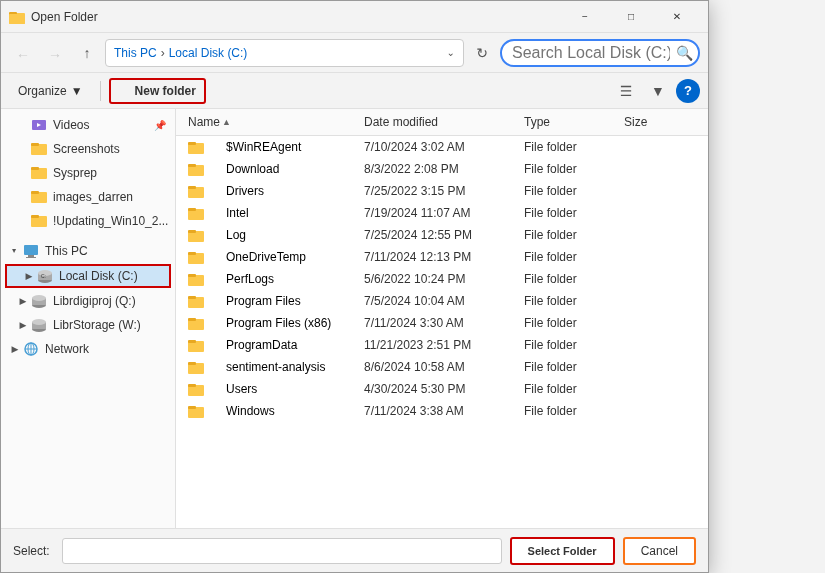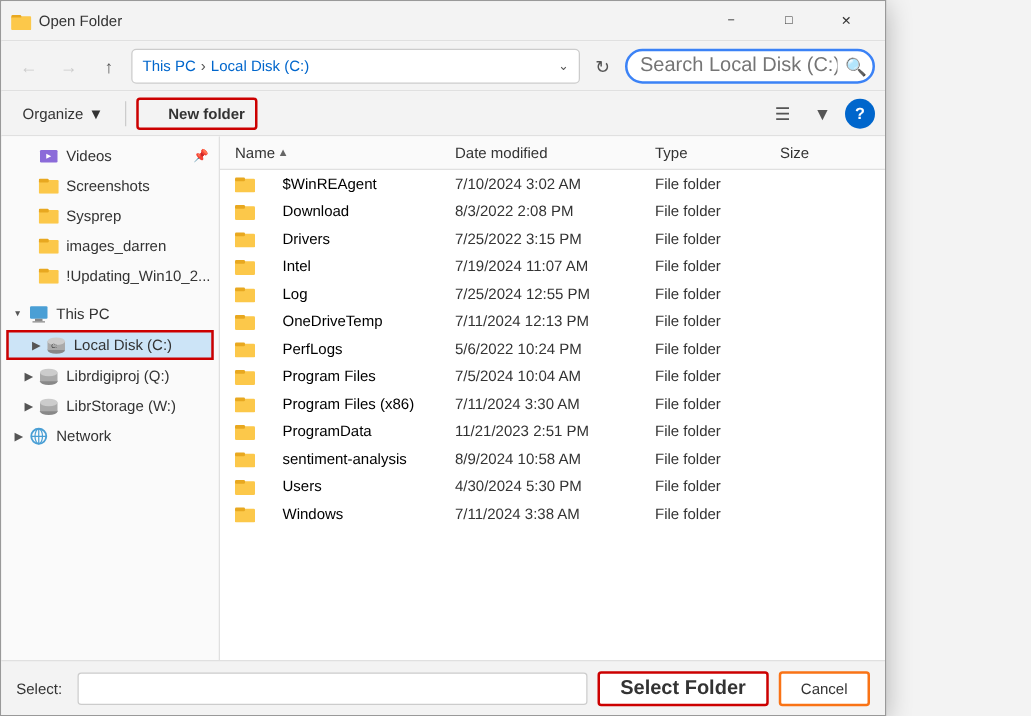--- a/index.html
+++ b/index.html
@@ -237,21 +237,21 @@
       font-size: 12px;
       background: white;
     }
     .btn-select {
       height: 28px;
       padding: 0 16px;
       background: white;
       border: 2px solid #cc0000;
       border-radius: 3px;
       cursor: pointer;
-      font-size: 16px;
+      font-size: 11px;
       font-weight: 600;
       color: #333;
     }
     .btn-cancel {
       height: 28px;
       padding: 0 16px;
       background: white;
       border: 2px solid #f97316;
       border-radius: 3px;
       cursor: pointer;
@@ -590,21 +590,21 @@
     <div class="file-cell"></div>
   </div>
           <div class="file-row">
     <div class="file-name">
       <svg class="folder-icon" viewBox="0 0 16 14">
         <rect x="0" y="3" width="16" height="11" rx="1" fill="#FCC84A"></rect>
         <rect x="0" y="2" width="8" height="3" rx="1" fill="#E8A820"></rect>
       </svg>
       <span>sentiment-analysis</span>
     </div>
-    <div class="file-cell">8/9/2024 10:58 AM</div>
+    <div class="file-cell">8/6/2024 10:58 AM</div>
     <div class="file-cell">File folder</div>
     <div class="file-cell"></div>
   </div>
           <div class="file-row">
     <div class="file-name">
       <svg class="folder-icon" viewBox="0 0 16 14">
         <rect x="0" y="3" width="16" height="11" rx="1" fill="#FCC84A"></rect>
         <rect x="0" y="2" width="8" height="3" rx="1" fill="#E8A820"></rect>
       </svg>
       <span>Users</span>

